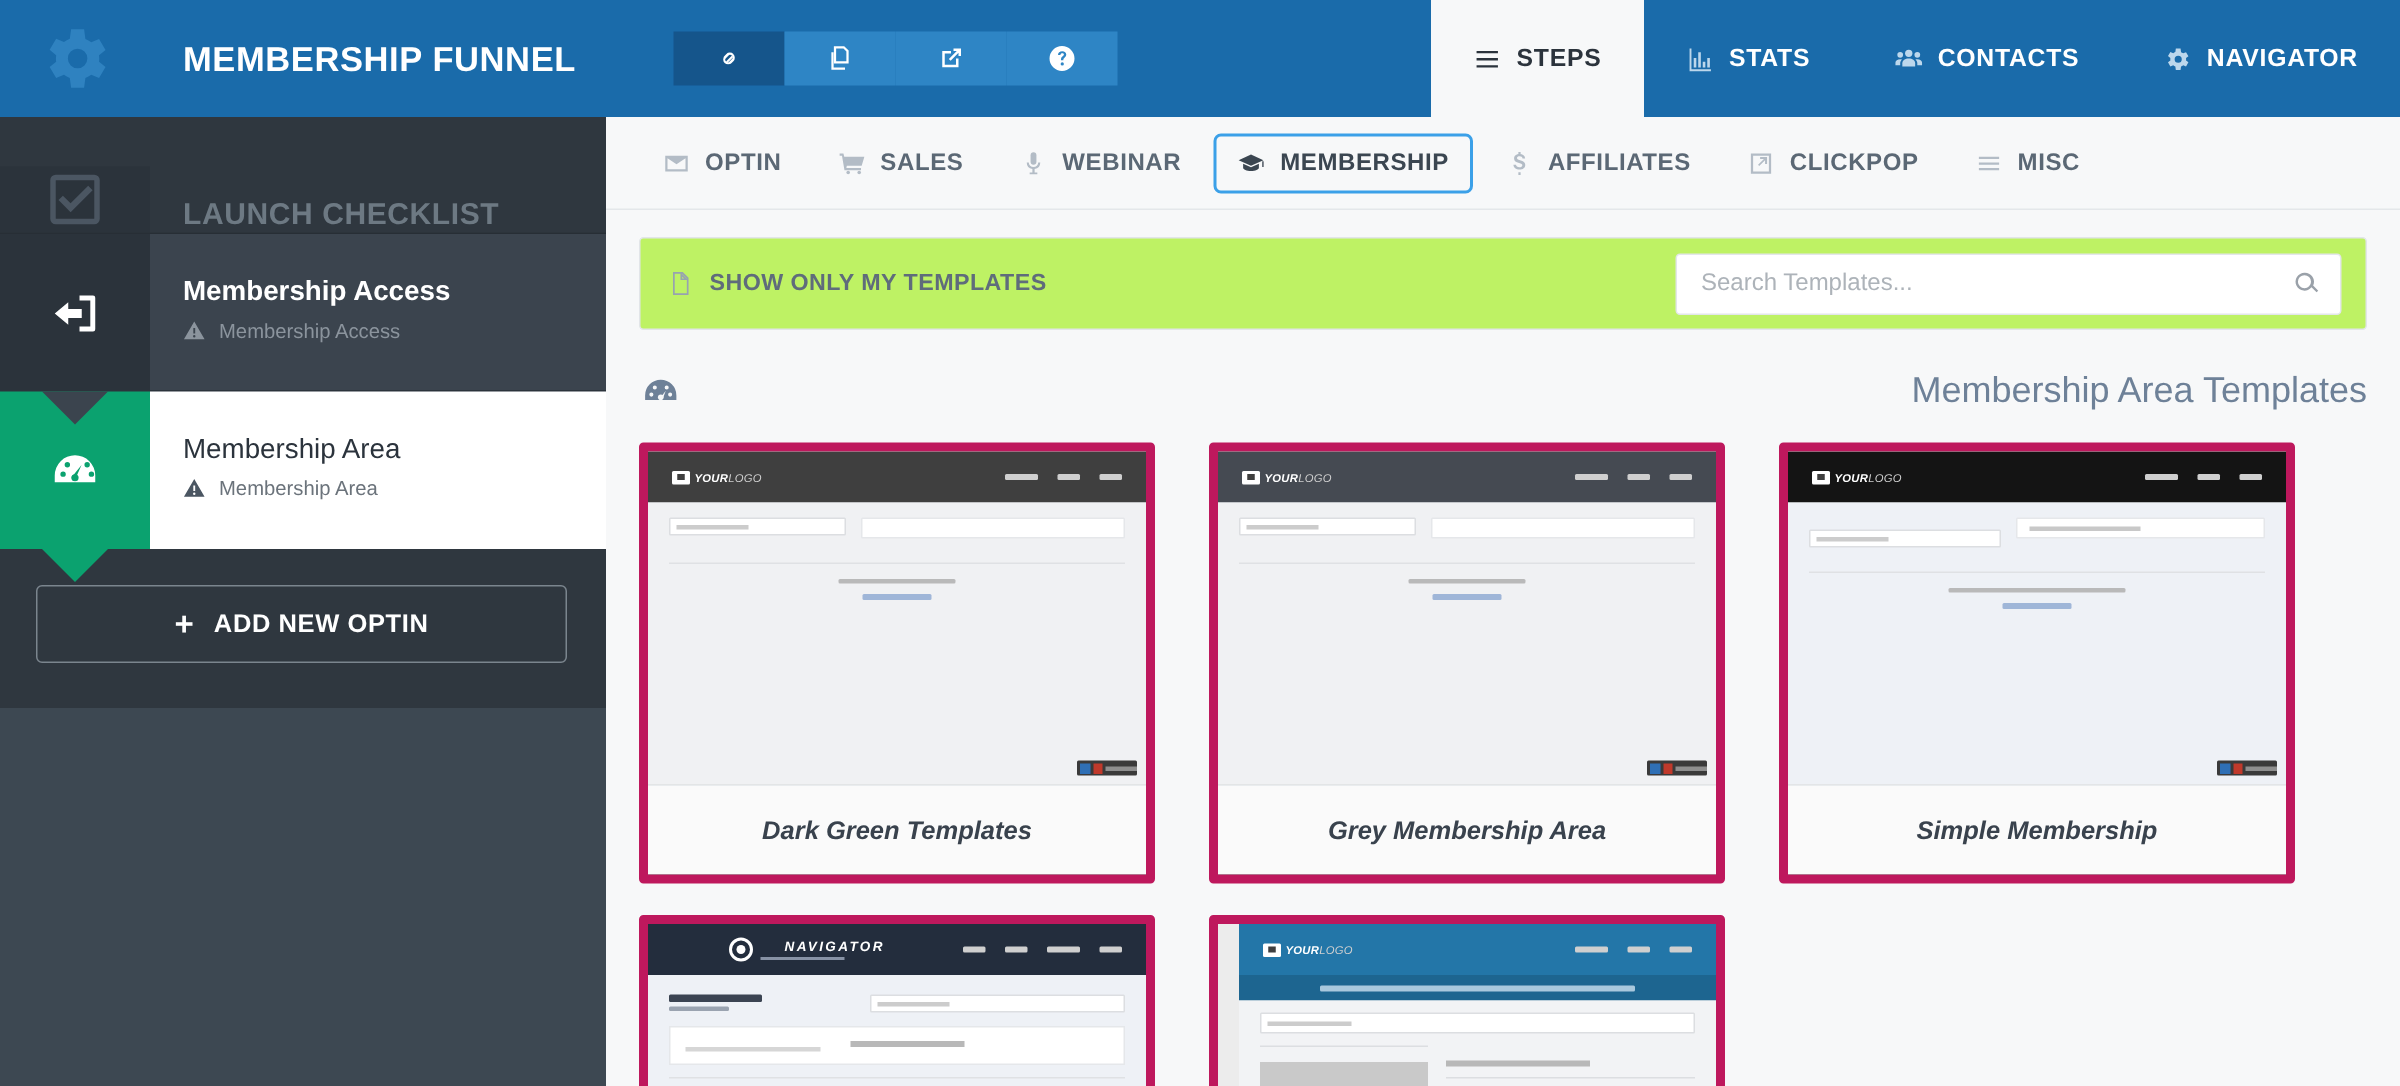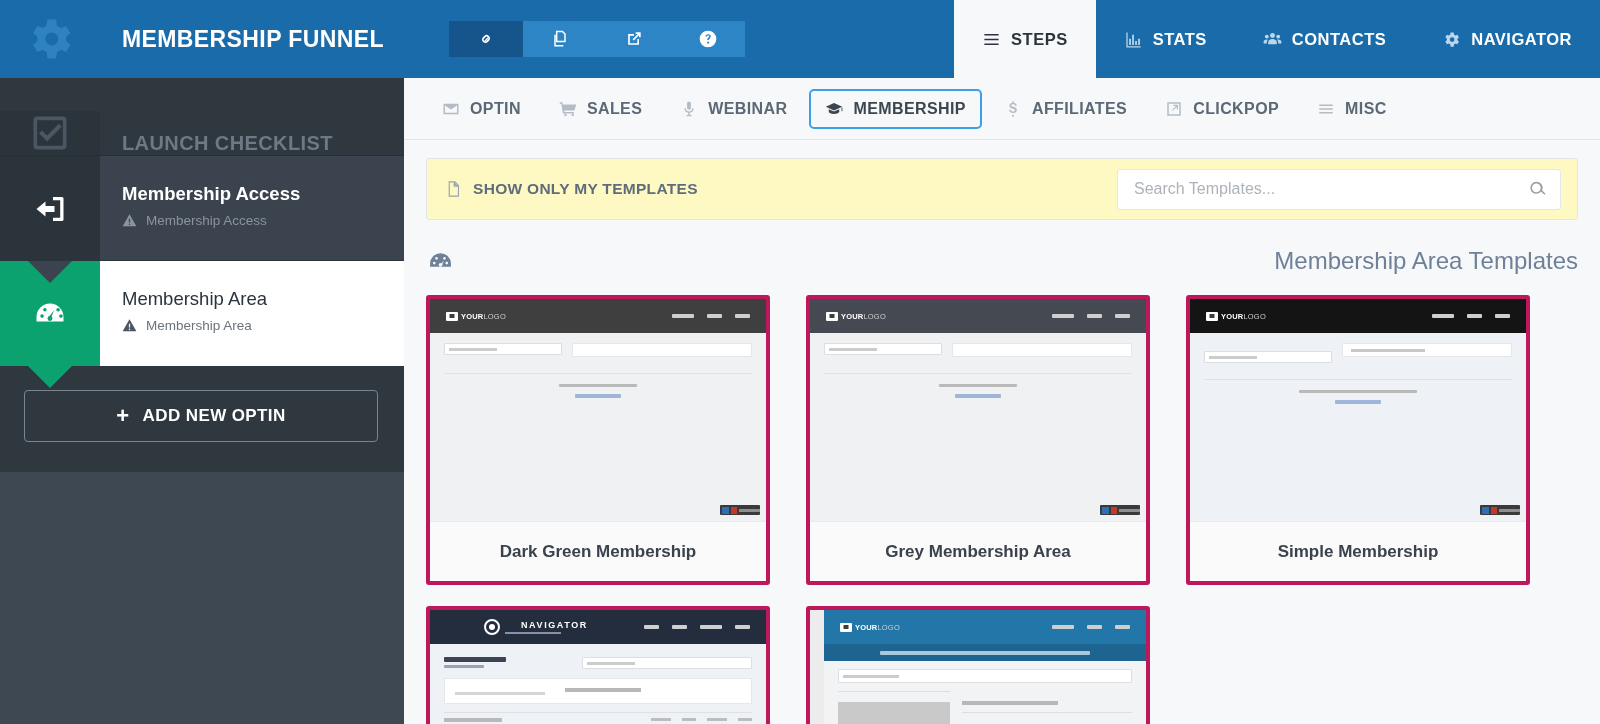--- a/index.html
+++ b/index.html
@@ -121,21 +121,21 @@
     font-size: 16px; font-weight: bold; letter-spacing: .4px; color: #5b6875;
     cursor: pointer; border: 2px solid transparent; border-radius: 5px; white-space: nowrap;
   }
   .cat svg { width: 18px; height: 18px; fill: #b3bcc6; }
   .cat.active { border-color: #3ba0e8; color: #3b4651; }
   .cat.active svg { fill: #3b4651; }
 
   .main-scroll { flex: 1; overflow: hidden; padding: 18px 22px 0 22px; }
 
   .filter-card {
-    background: #fef9c3; border: 1px solid #e2e5e9; border-radius: 3px;
+    background: #bef264; border: 1px solid #e2e5e9; border-radius: 3px;
     height: 62px; display: flex; align-items: center; padding: 0 16px 0 18px;
   }
   .only-mine {
     display: flex; align-items: center; gap: 11px;
     font-size: 15.5px; font-weight: bold; letter-spacing: .3px; color: #5f6c7b; cursor: pointer;
   }
   .only-mine svg { width: 17px; height: 20px; fill: #97a3b0; }
 
   .search-wrap { margin-left: auto; position: relative; width: 444px; }
   .search-wrap input {
@@ -151,22 +151,22 @@
   .search-wrap .sicon svg { width: 19px; height: 19px; fill: #9aa1a9; }
 
   .section-title {
     display: flex; align-items: center; gap: 13px;
     margin: 27px 0 20px 2px; font-size: 24px; color: #6e8198; font-weight: normal; justify-content: space-between;
   }
   .section-title svg { width: 25px; height: 25px; fill: #6e8198; }
 
   .grid { display: flex; flex-wrap: wrap; gap: 21px 36px; }
   .card {
-    width: 344px; background: #737373; border: 4px solid #be185d; border-radius: 3px;
-    overflow: hidden; cursor: pointer; flex: 0 0 344px;
+    width: 344px; background: #737373; border: 6px solid #be185d; border-radius: 3px;
+    overflow: hidden; cursor: pointer; flex: 0 0 344px; font-style: italic;
   }
   .thumb { height: 222px; background: #eef0f2; overflow: hidden; position: relative; }
   .card-title {
     height: 60px; display: flex; align-items: center; justify-content: center;
     font-size: 17px; font-weight: bold; color: #39424d; border-top: 1px solid #e9ecee;
     background: #fafafa; text-align: center;
   }
 
   
   .mini { width: 100%; height: 100%; position: relative; font-size: 4px; }
@@ -515,21 +515,21 @@
                   <span class="l1"></span><span class="l2"></span>
                 </div>
                 <div class="mini-badge">
                     <span class="sq"></span>
                     <span class="sq r"></span>
                     <i></i>
                   </div>
               </div>
             </div>
           </div>
-          <div class="card-title">Dark Green Membership</div>
+          <div class="card-title">Dark Green Templates</div>
         </div>
 
         <div class="card">
           <div class="thumb">
             <div class="mini grey">
               <div class="mini-nav">
                 <div class="mlogo">
                   <span class="imgbox">
                     <svg viewBox="0 0 24 24">
                         <path d="M2 4h20v16H2zm3 11l4-5 3 4 3-3 4 6H5z"></path>

